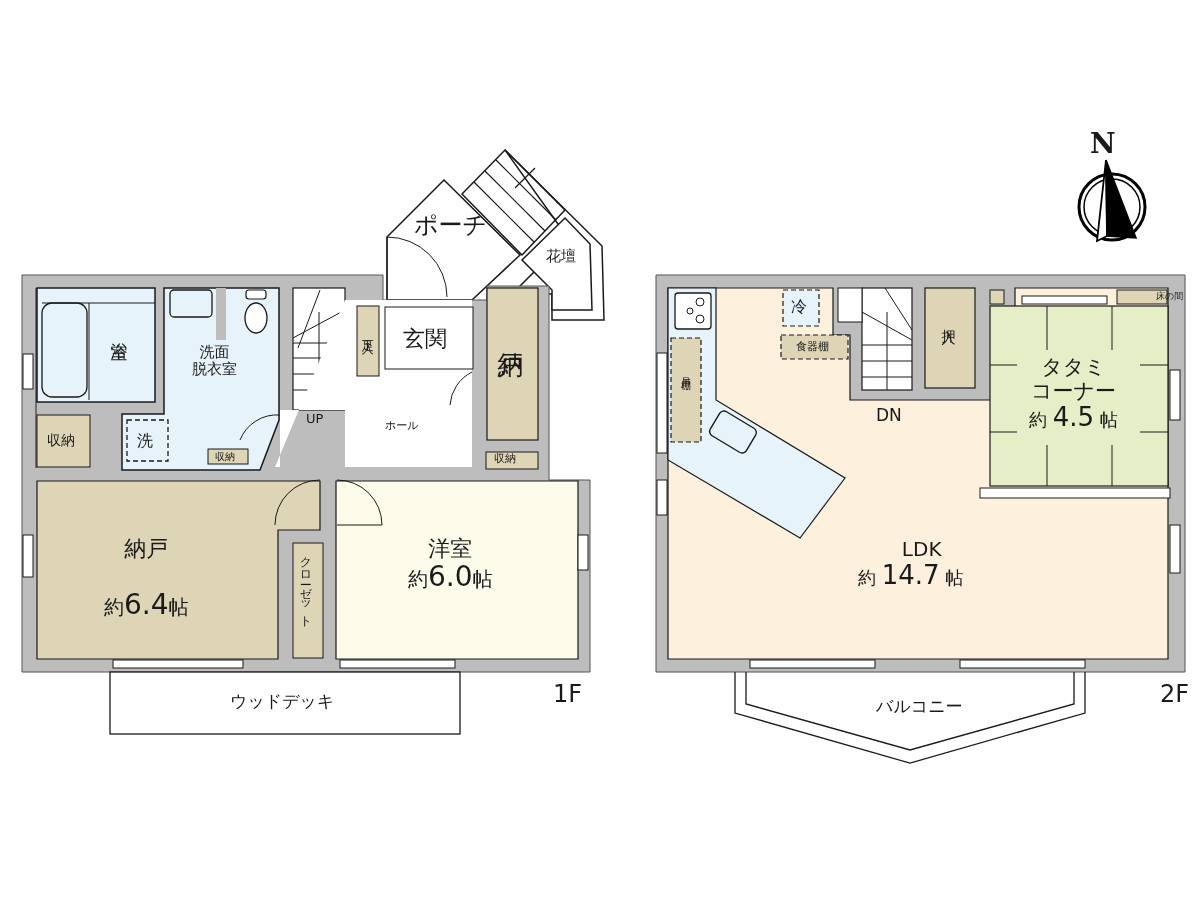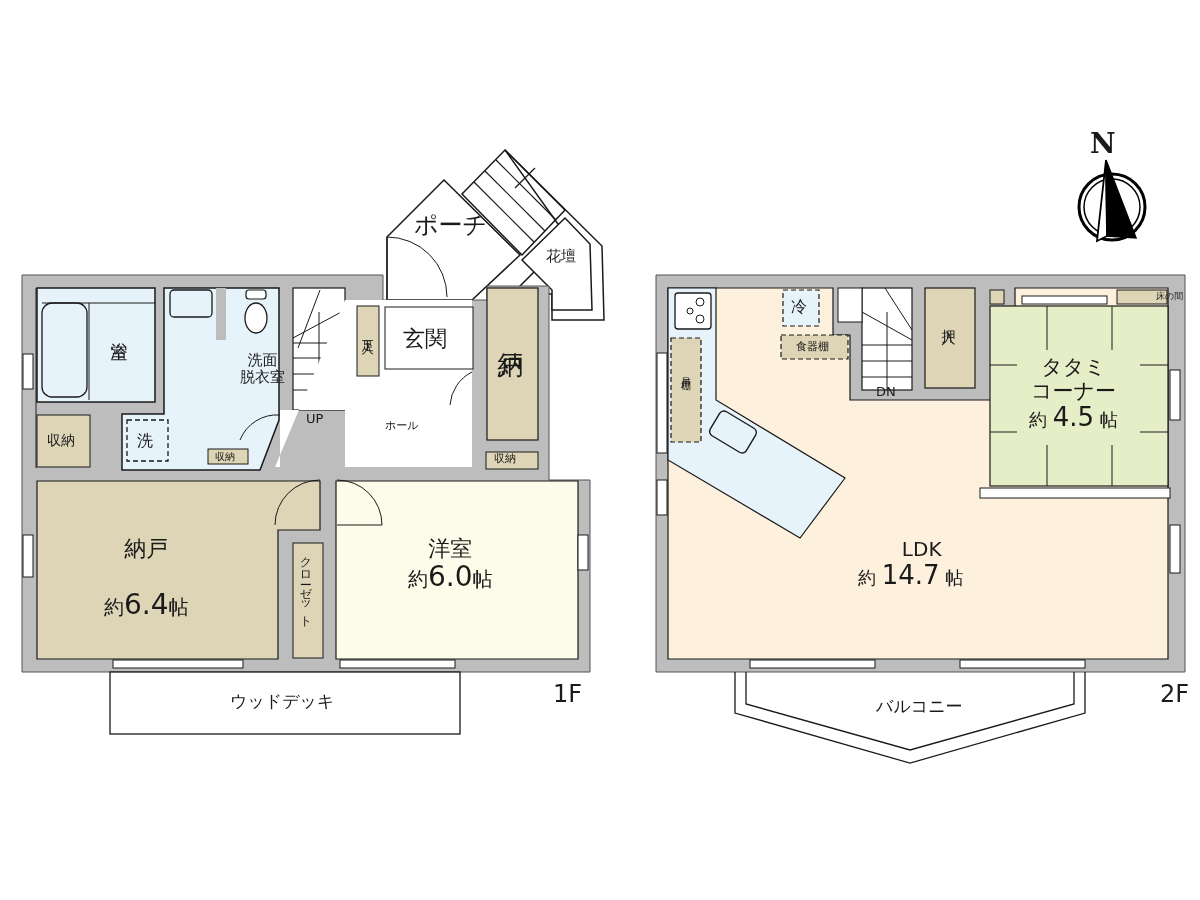--- a/index.html
+++ b/index.html
@@ -156,21 +156,21 @@
 
 <div>
   <div class="lbl mid" style="left:414px;top:212px;font-size:24px;">ポーチ</div>
   <div class="lbl sm" style="left:546px;top:248px;">花壇</div>
   <div class="lbl mid" style="left:403px;top:326px;">玄関</div>
   <div class="lbl v" style="left:360px;top:330px;font-size:12px;">下足入</div>
   <div class="lbl v" style="left:495px;top:332px;font-size:26px;">納戸</div>
   <div class="lbl sm" style="left:385px;top:420px;font-size:11px;">ホール</div>
   <div class="lbl sm" style="left:306px;top:412px;font-size:13px;">UP</div>
   <div class="lbl v" style="left:109px;top:329px;font-size:17px;">浴室</div>
-  <div class="lbl" style="left:192px;top:352px;font-size:15px;margin-left:48px;">
+  <div class="lbl" style="left:192px;top:344px;font-size:15px;">
     <div>洗面</div>
     <div>脱衣室</div>
   </div>
   <div class="lbl" style="left:137px;top:432px;font-size:16px;">洗</div>
   <div class="lbl xs" style="left:215px;top:451px;font-size:10px;">収納</div>
   <div class="lbl" style="left:47px;top:432px;font-size:14px;">収納</div>
   <div class="lbl xs" style="left:494px;top:453px;">収納</div>
   <div class="lbl" style="left:104px;top:536px;font-size:22px;">
     <div>納戸</div>
     <div style="font-size:20px;margin-top:28px;"><span>約</span><span style="font-size:28px;">6.4</span><span>帖</span></div>
@@ -181,21 +181,21 @@
     <div style="font-size:20px;"><span>約</span><span style="font-size:28px;text-align:right;">6.0</span><span>帖</span></div>
   </div>
   <div class="lbl" style="left:230px;top:692px;font-size:17px;">ウッドデッキ</div>
   <div class="lbl" style="left:553px;top:681px;font-size:24px;">1F</div>
 </div>
 
 <div>
   <div class="lbl" style="left:791px;top:298px;font-size:16px;">冷</div>
   <div class="lbl xs" style="left:796px;top:341px;">食器棚</div>
   <div class="lbl v" style="left:680px;top:370px;font-size:10px;">吊戸棚</div>
-  <div class="lbl" style="left:876px;top:385px;font-size:13px;">DN</div>
+  <div class="lbl" style="left:876px;top:406px;font-size:17px;">DN</div>
   <div class="lbl v" style="left:941px;top:318px;font-size:14px;">押入</div>
   <div class="lbl" style="left:1123px;top:291px;font-size:9px;margin-left:33px;">床の間</div>
   <div class="lbl" style="left:1029px;top:355px;font-size:21px;">
     <div>タタミ</div>
     <div>コーナー</div>
     <div style="font-size:18px;"><span>約</span> <span style="font-size:26px;">4.5</span> <span>帖</span></div>
   </div>
   <div class="lbl" style="left:858px;top:538px;font-size:30px;">
     <div style="font-size:20px;padding-left:22px;">LDK</div>
     <div style="font-size:18px;"><span>約</span> <span style="font-size:26px;">14.7</span> <span>帖</span></div>

